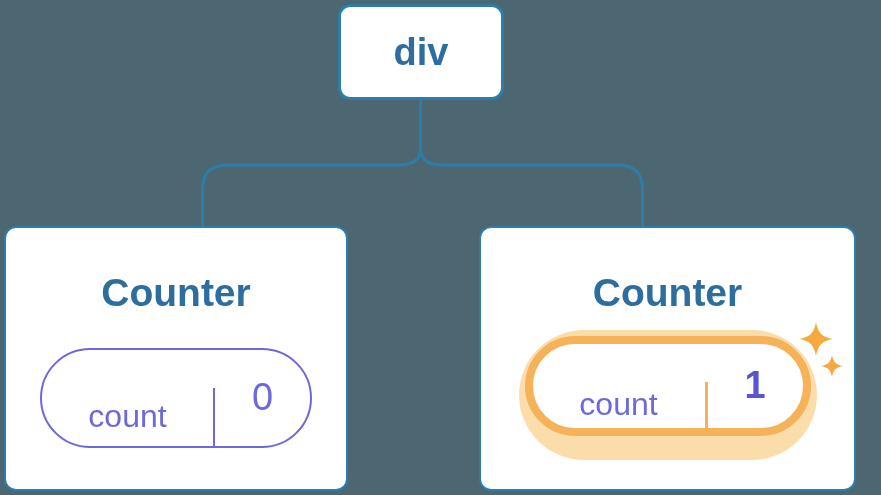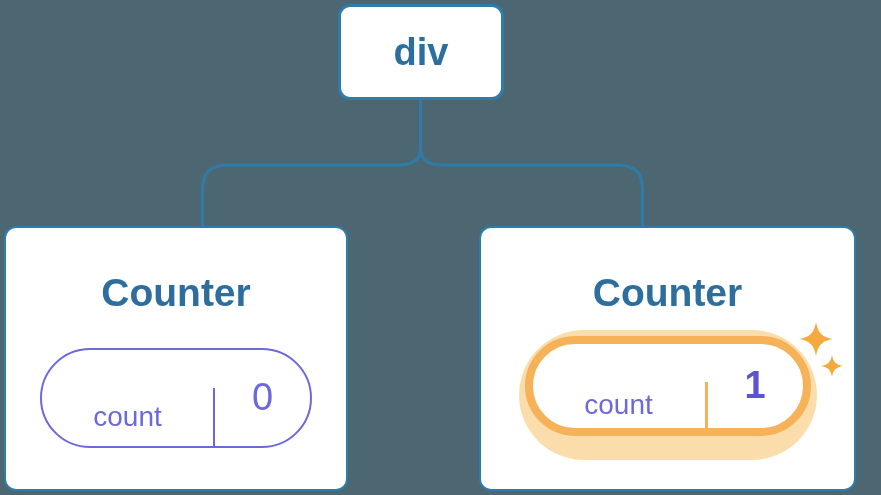--- a/index.html
+++ b/index.html
@@ -56,21 +56,21 @@
     border: 2px solid var(--state-purple, #6D69DC);
     border-radius: 50px;
     box-sizing: border-box;
     display: flex; align-items: stretch;
     background: var(--card-bg, #fff);
   }
   .pill-key {
     width: 171px;
     border-right: 2px solid var(--state-purple, #6D69DC);
     display: flex; align-items: center; justify-content: center;
-    font-size: 28px; color: var(--state-purple, #6D69DC); margin-top: 38px;
+    font-size: 32px; color: var(--state-purple, #6D69DC); margin-top: 38px;
   }
   .pill-value {
     flex: 1;
     display: flex; align-items: center; justify-content: center;
     font-size: 38px; color: var(--state-purple, #6D69DC);
   }
 
   
   .pill-glow {
     margin-top: 13px;

